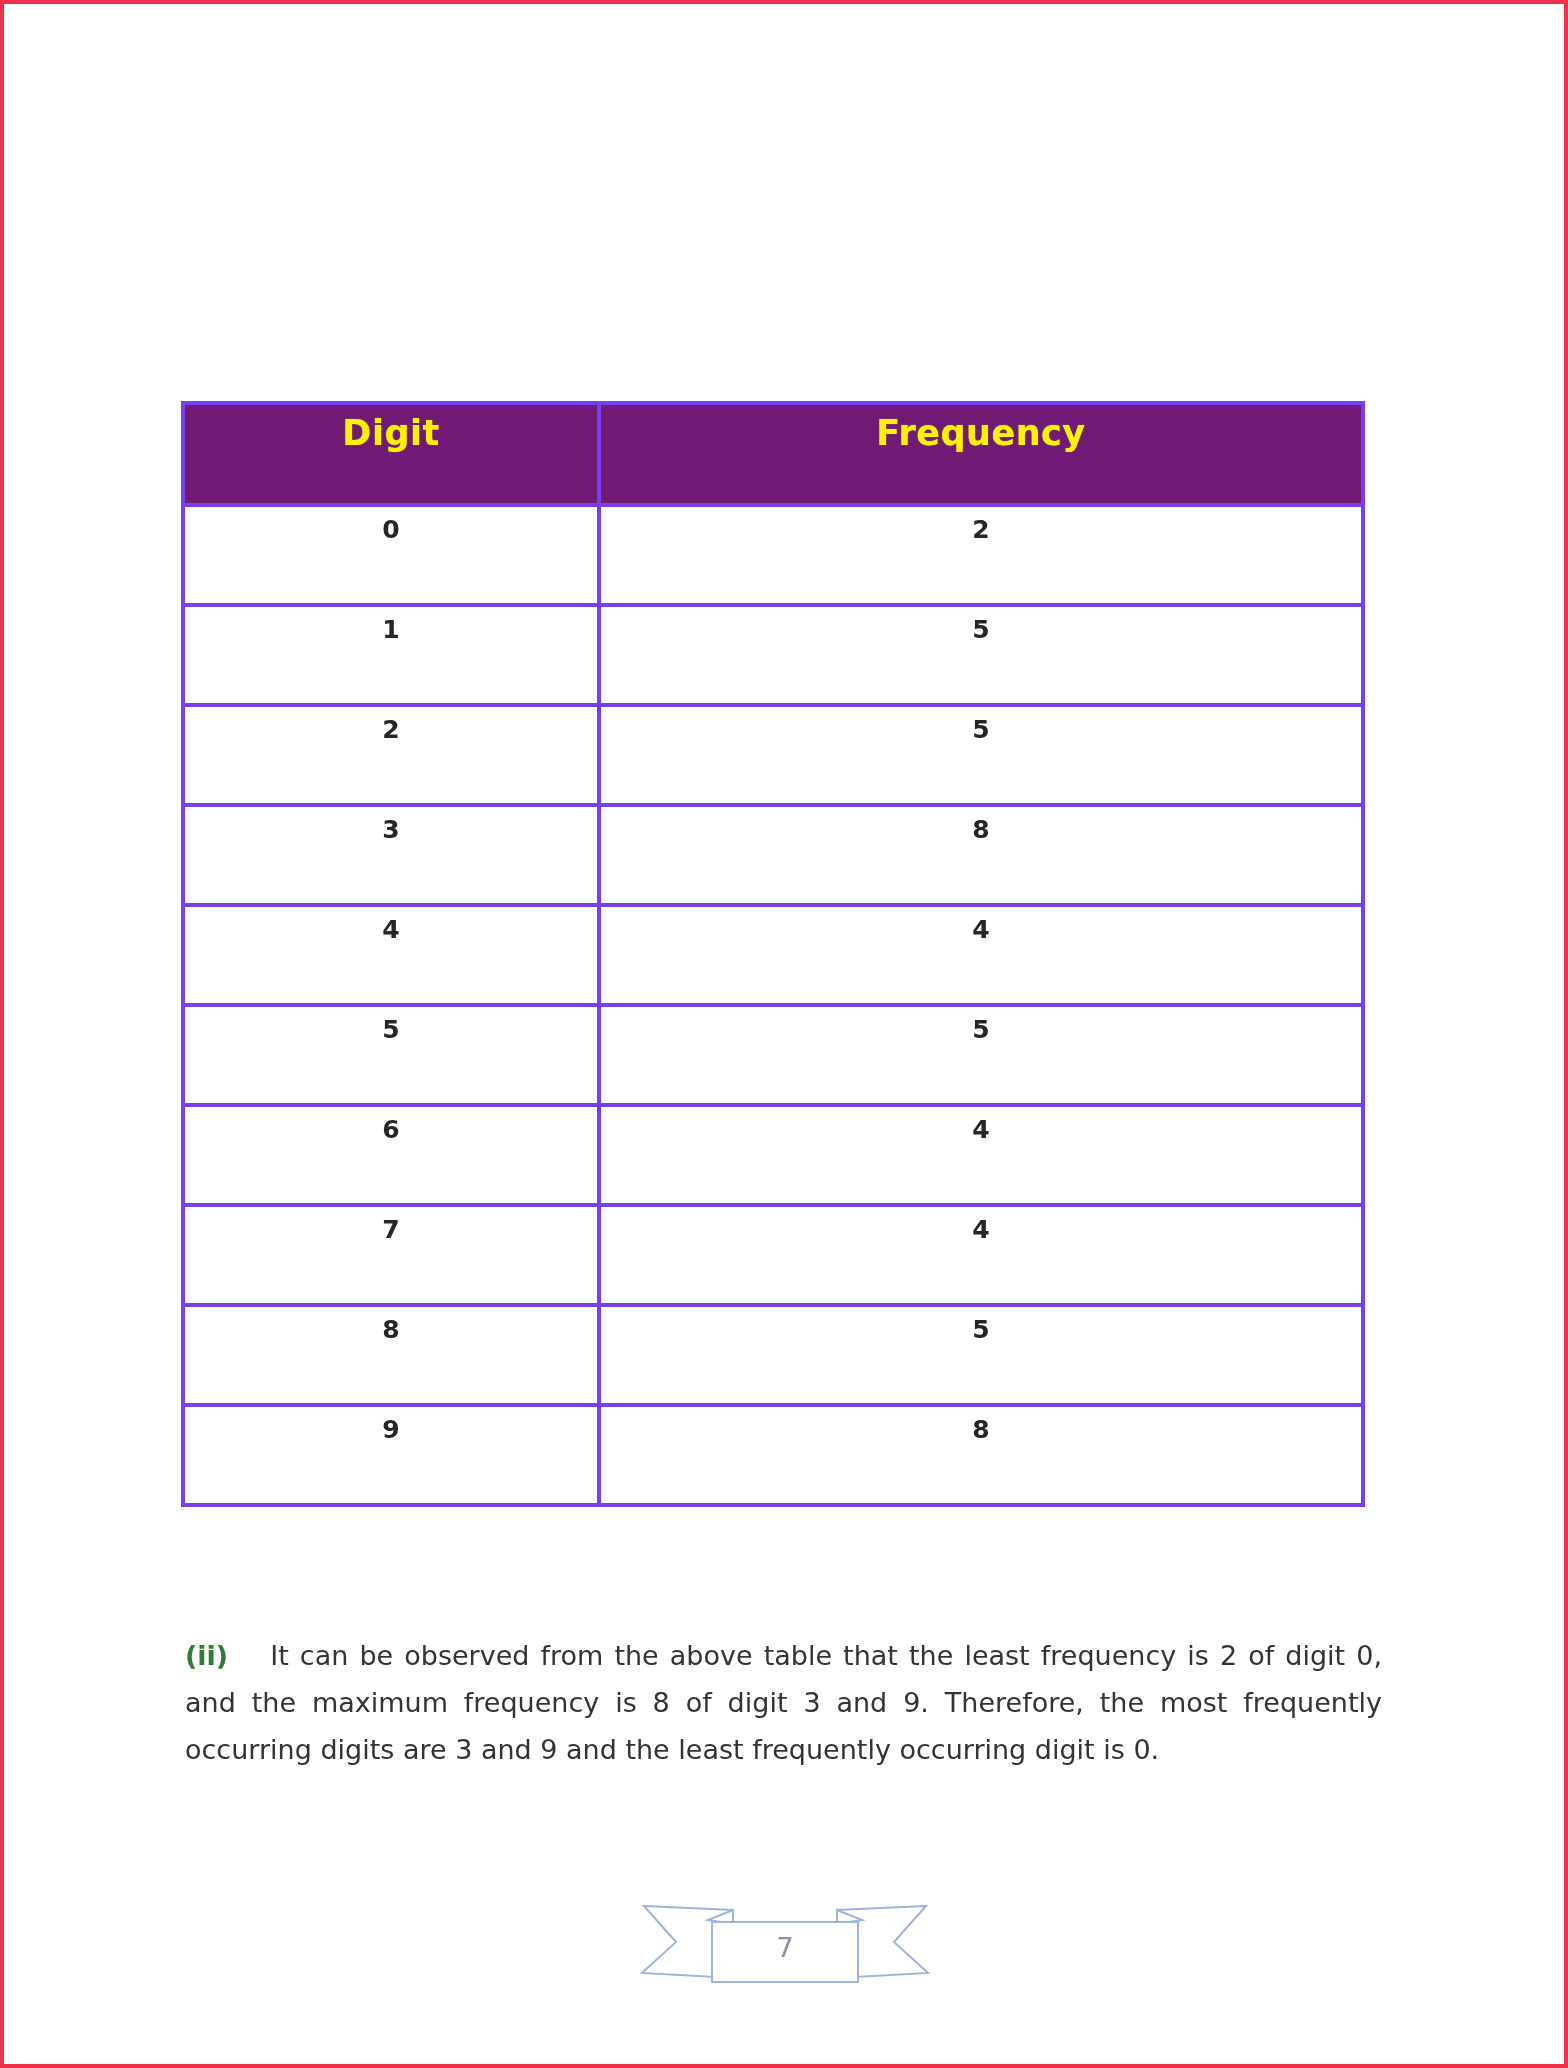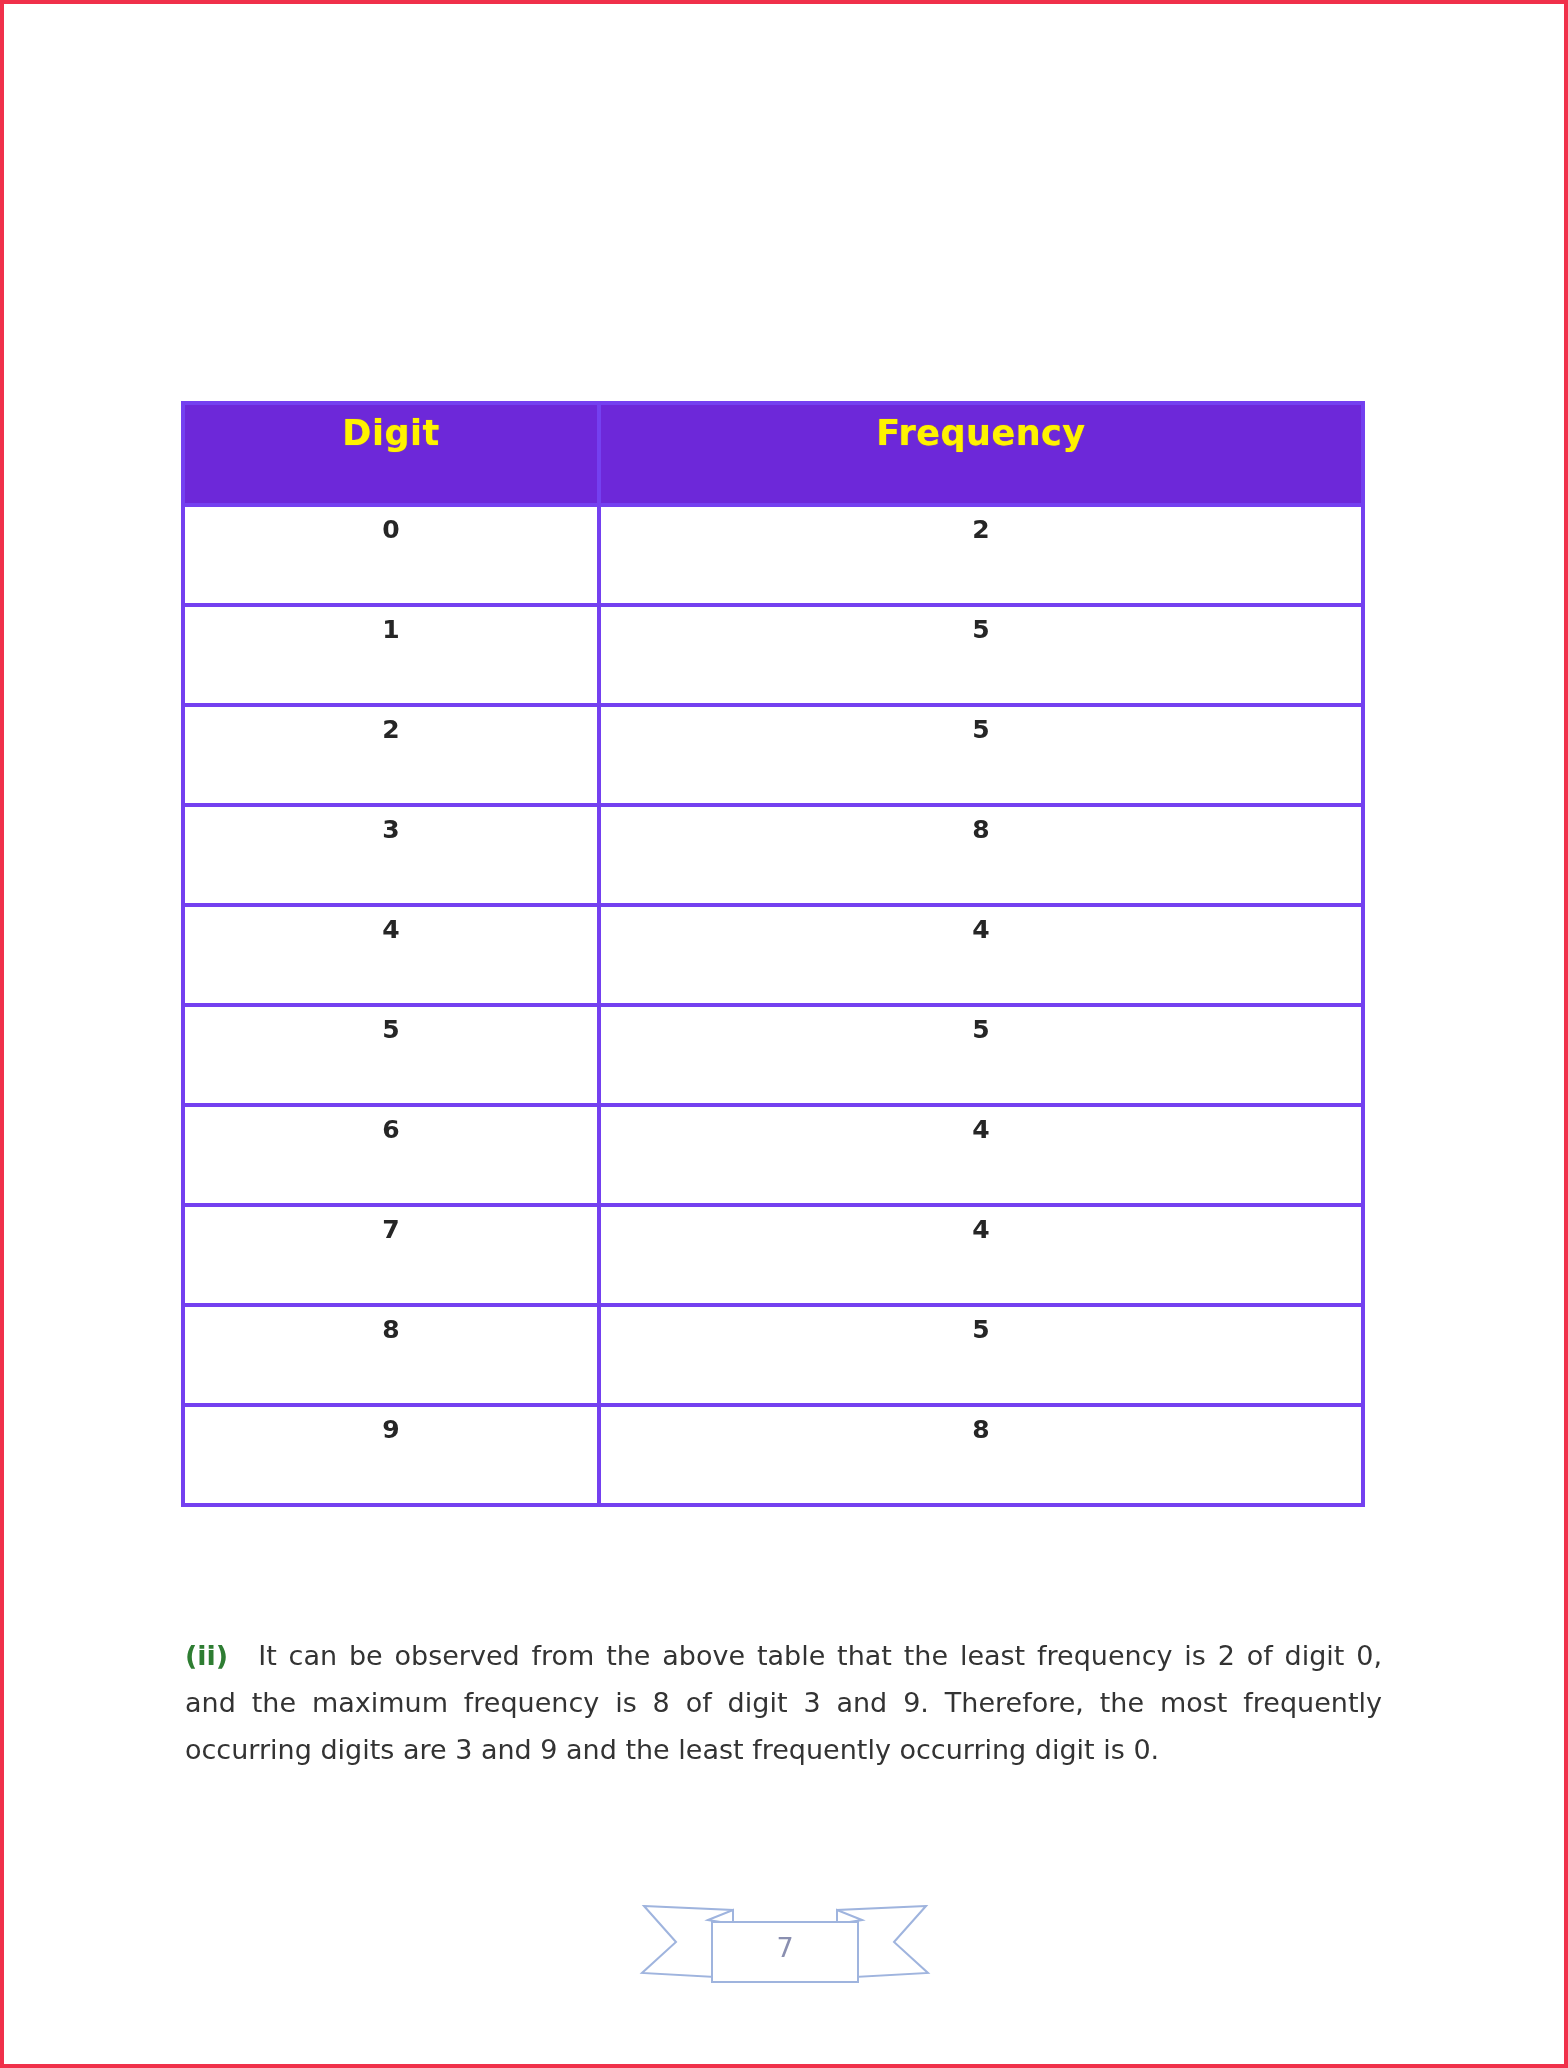--- a/index.html
+++ b/index.html
@@ -2,25 +2,25 @@
 <html><head>
 <meta charset="utf-8">
 <style>
   html, body { margin:0; padding:0; }
   body { width:1568px; height:2068px; background:#ffffff; position:relative; overflow:hidden; font-family:"DejaVu Sans", sans-serif; }
   .page-border { position:absolute; left:0; top:0; width:1568px; height:2068px; box-sizing:border-box; border:4px solid #F0304A; }
   .freq-table { position:absolute; left:181px; top:401px; width:1180px; border-collapse:collapse; table-layout:fixed; }
   .freq-table td, .freq-table th { border:4px solid #7440F0; text-align:center; vertical-align:top; padding:0; box-sizing:border-box; }
   .freq-table col.c1 { width:416px; }
   .freq-table col.c2 { width:764px; }
-  .freq-table th { background:#6d28d9; color:#FFF200; font-size:35px; font-weight:bold; height:102px; padding-top:8px; text-shadow:0 0 1px #d8c000; letter-spacing:0.5px; }
+  .freq-table th { background:#701a75; color:#FFF200; font-size:35px; font-weight:bold; height:102px; padding-top:8px; text-shadow:0 0 1px #d8c000; letter-spacing:0.5px; }
   .freq-table td { height:100px; font-size:25px; font-weight:bold; color:#262626; padding-top:8px; }
   .freq-table tr.total td { color:#6C3BEF; font-size:38px; height:105px; padding-top:5px; }
   .explanation { position:absolute; left:185px; top:1605px; width:1197px; font-size:27px; line-height:47px; color:#333333; text-align:justify; }
-  .explanation .label { color:#2E7D32; font-weight:bold; margin-right:30px; }
+  .explanation .label { color:#2E7D32; font-weight:bold; margin-right:42px; }
   .ribbon { position:absolute; left:638px; top:1900px; width:294px; height:85px; }
   .ribbon .num { position:absolute; left:0; width:294px; top:32px; text-align:center; font-size:27px; color:#8A8FB0; font-family:"DejaVu Sans", sans-serif; }
 </style>
 </head>
 <body>
 
 <div class="page-border"></div>
 
 <table class="freq-table">
   <colgroup>

